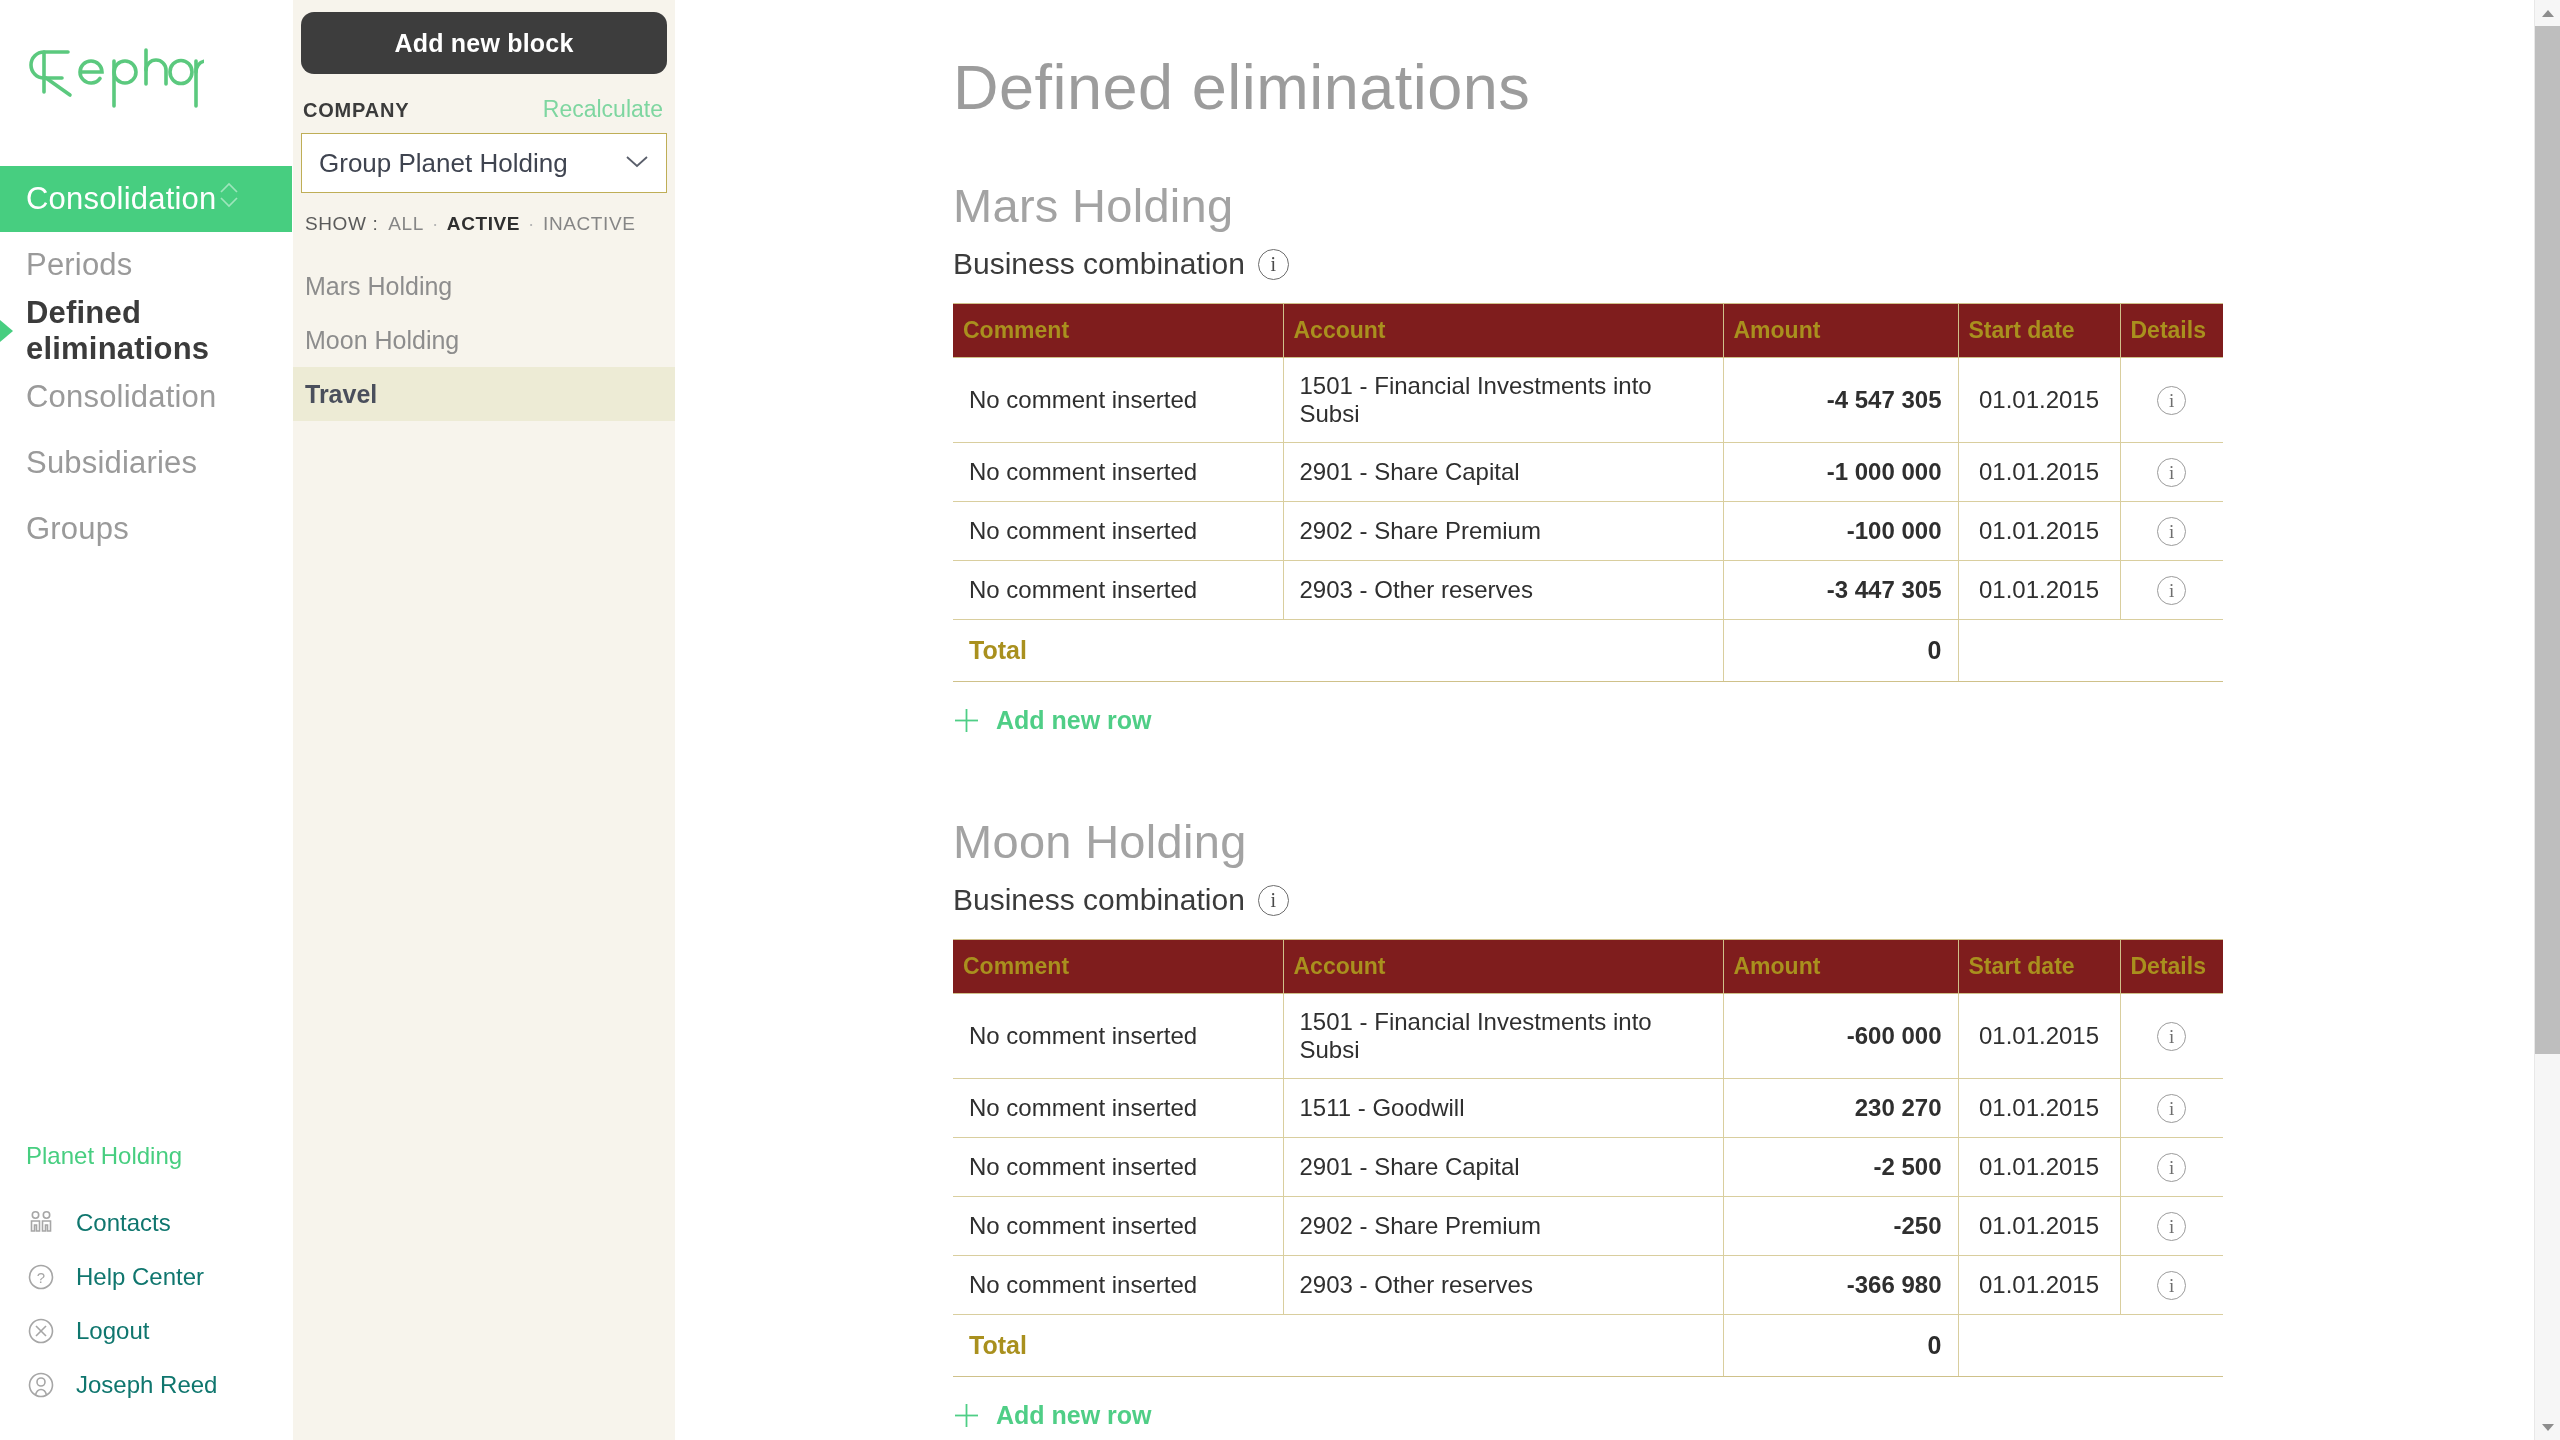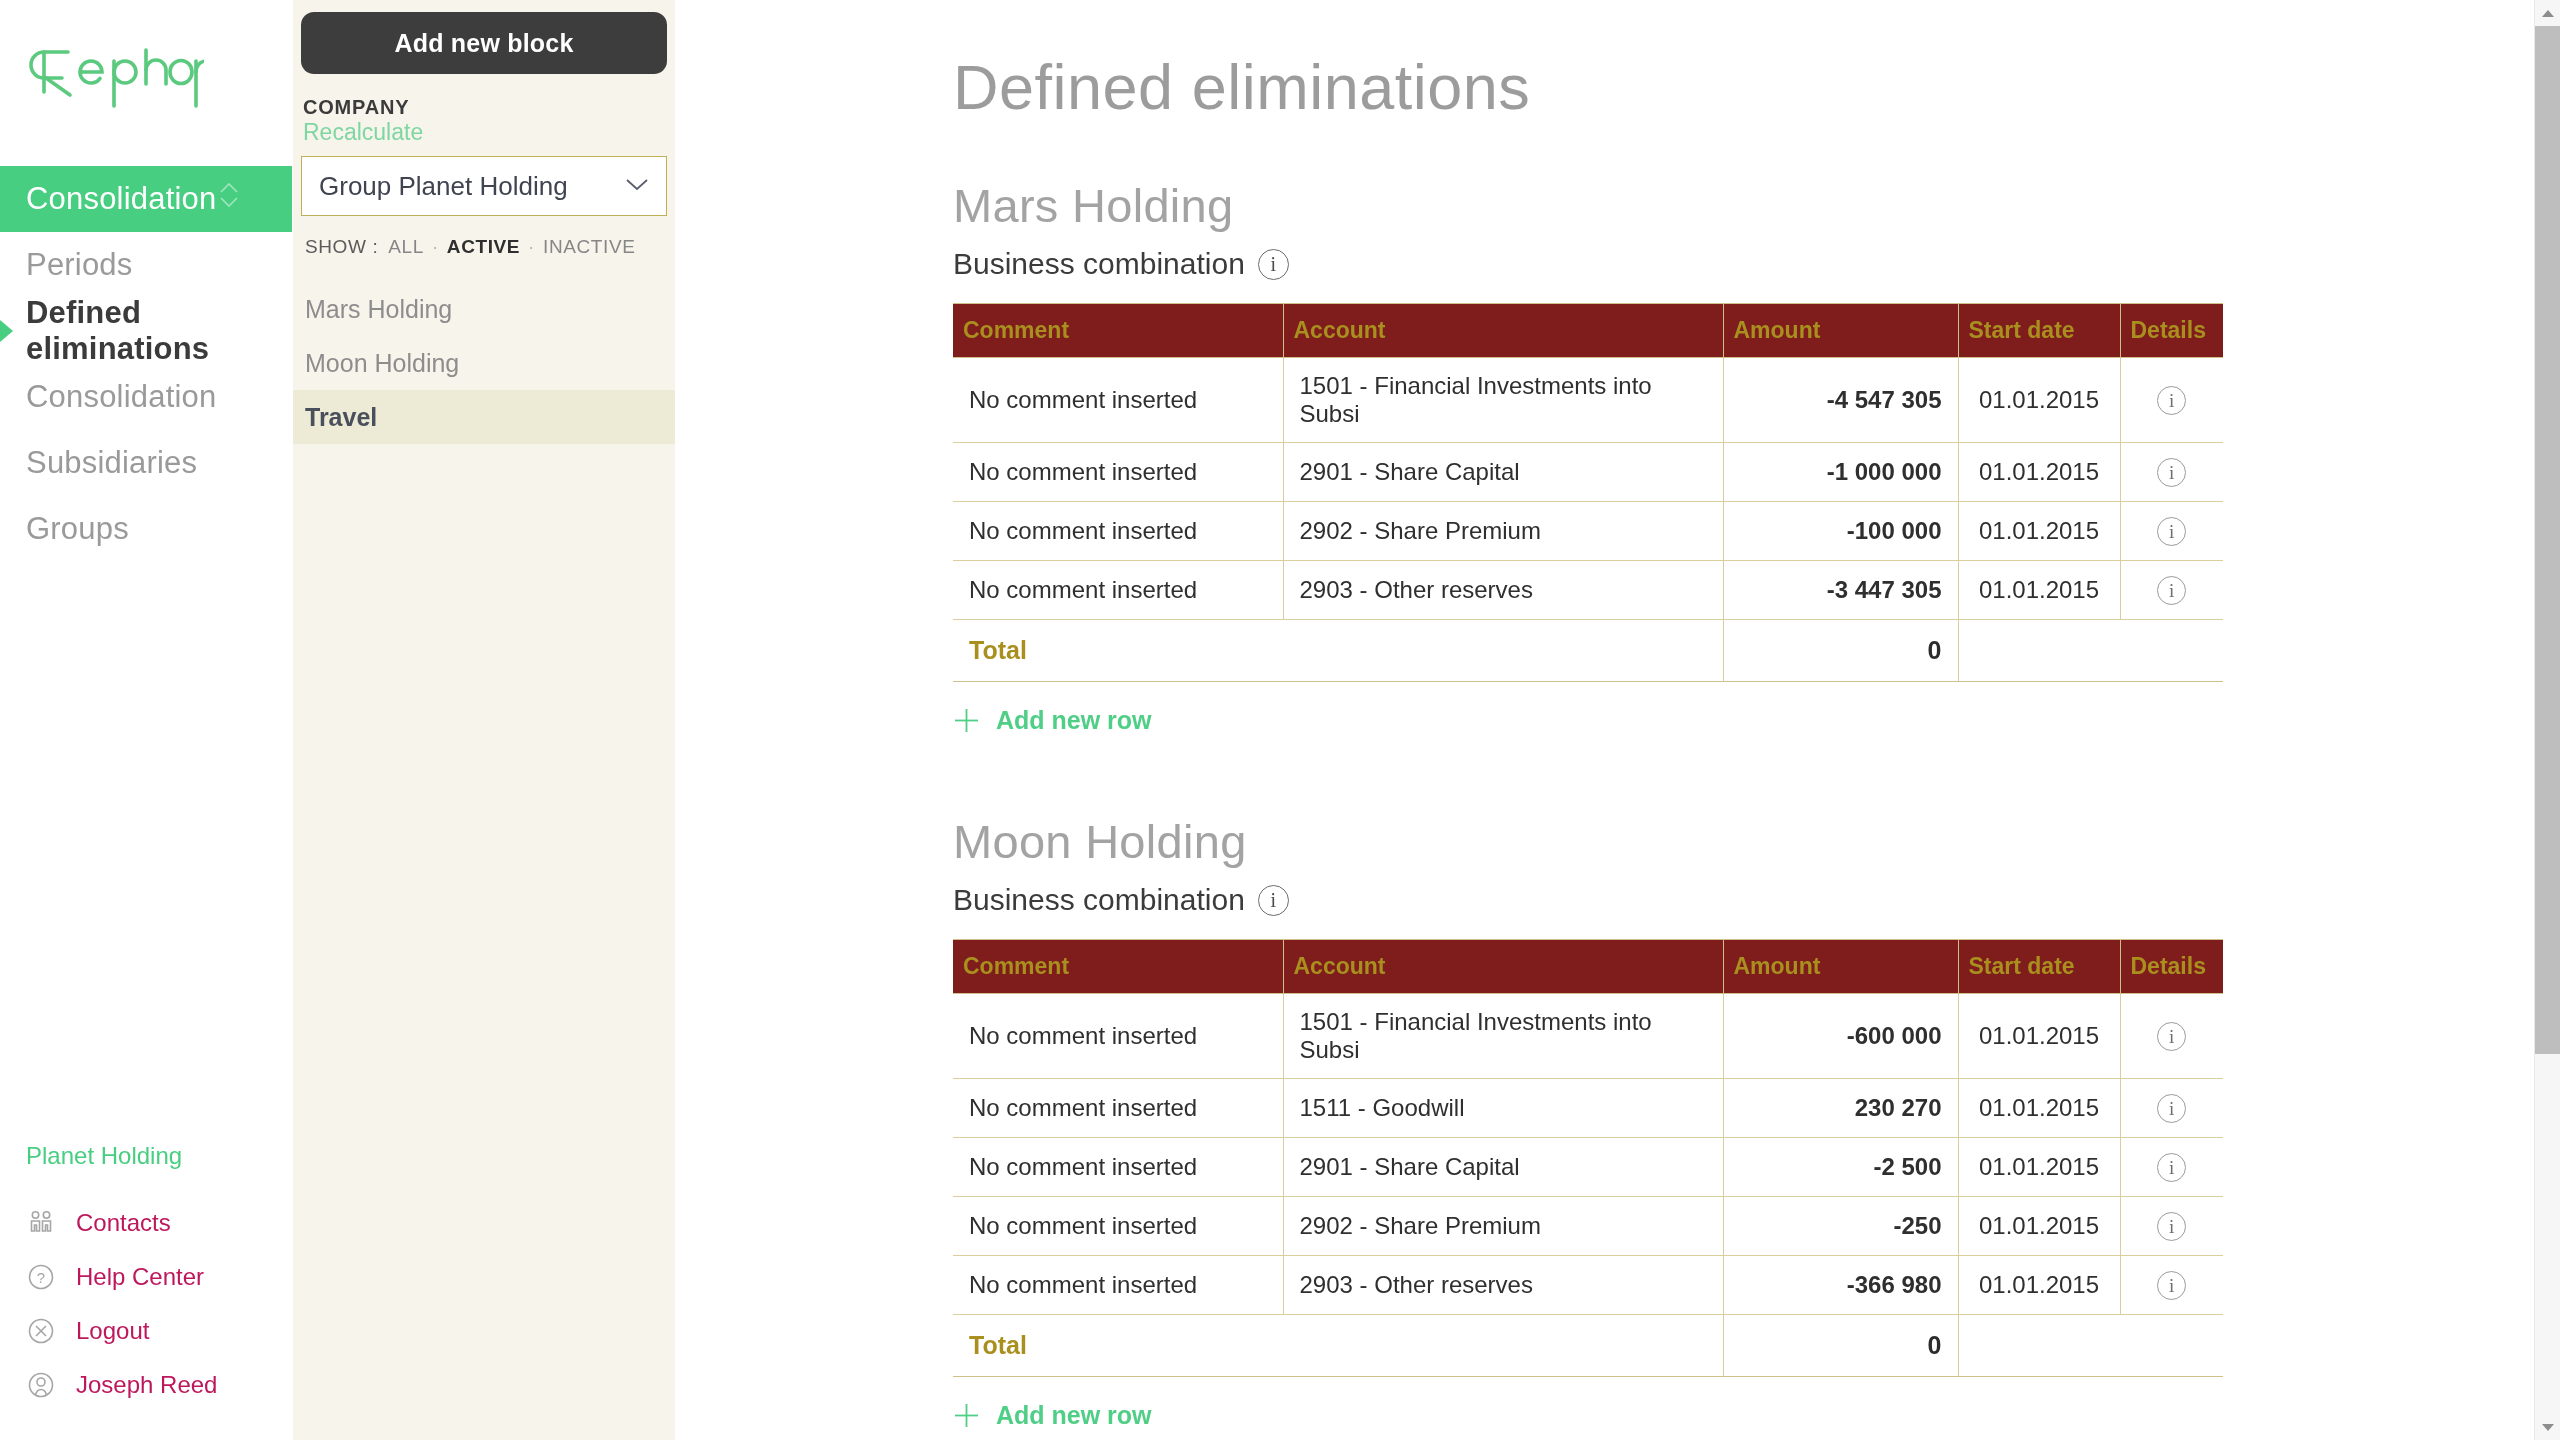--- a/index.html
+++ b/index.html
@@ -72,21 +72,21 @@
     color: #47CE80;
     font-size: 24px;
     padding-left: 26px;
     margin-bottom: 26px;
     font-weight: 400;
   }
   .util-item {
     display: flex; align-items: center;
     padding-left: 24px;
     height: 54px;
-    color: #be185d;
+    color: #0f766e;
     font-size: 24px;
     cursor: pointer;
   }
   .util-icon {
     width: 34px; height: 34px;
     margin-right: 18px;
     flex: 0 0 34px;
     display: flex; align-items: center; justify-content: center;
   }
 
@@ -109,21 +109,20 @@
     font-size: 25px;
     font-weight: 700;
     font-family: "Liberation Sans", sans-serif;
     cursor: pointer;
     border-radius: 13px;
     letter-spacing: 0.2px;
   }
   .panel-subhead {
     display: flex; align-items: baseline; justify-content: space-between;
     padding: 22px 12px 10px 10px;
-    flex-direction: column;
   }
   .panel-label {
     font-size: 20px; font-weight: 700; letter-spacing: 0.8px; color: #3b3b3b;
   }
   .recalc-link {
     font-size: 23px; color: #7ed6a0; cursor: pointer; font-weight: 400;
   }
   .company-select {
     margin: 0 8px;
     height: 60px;

